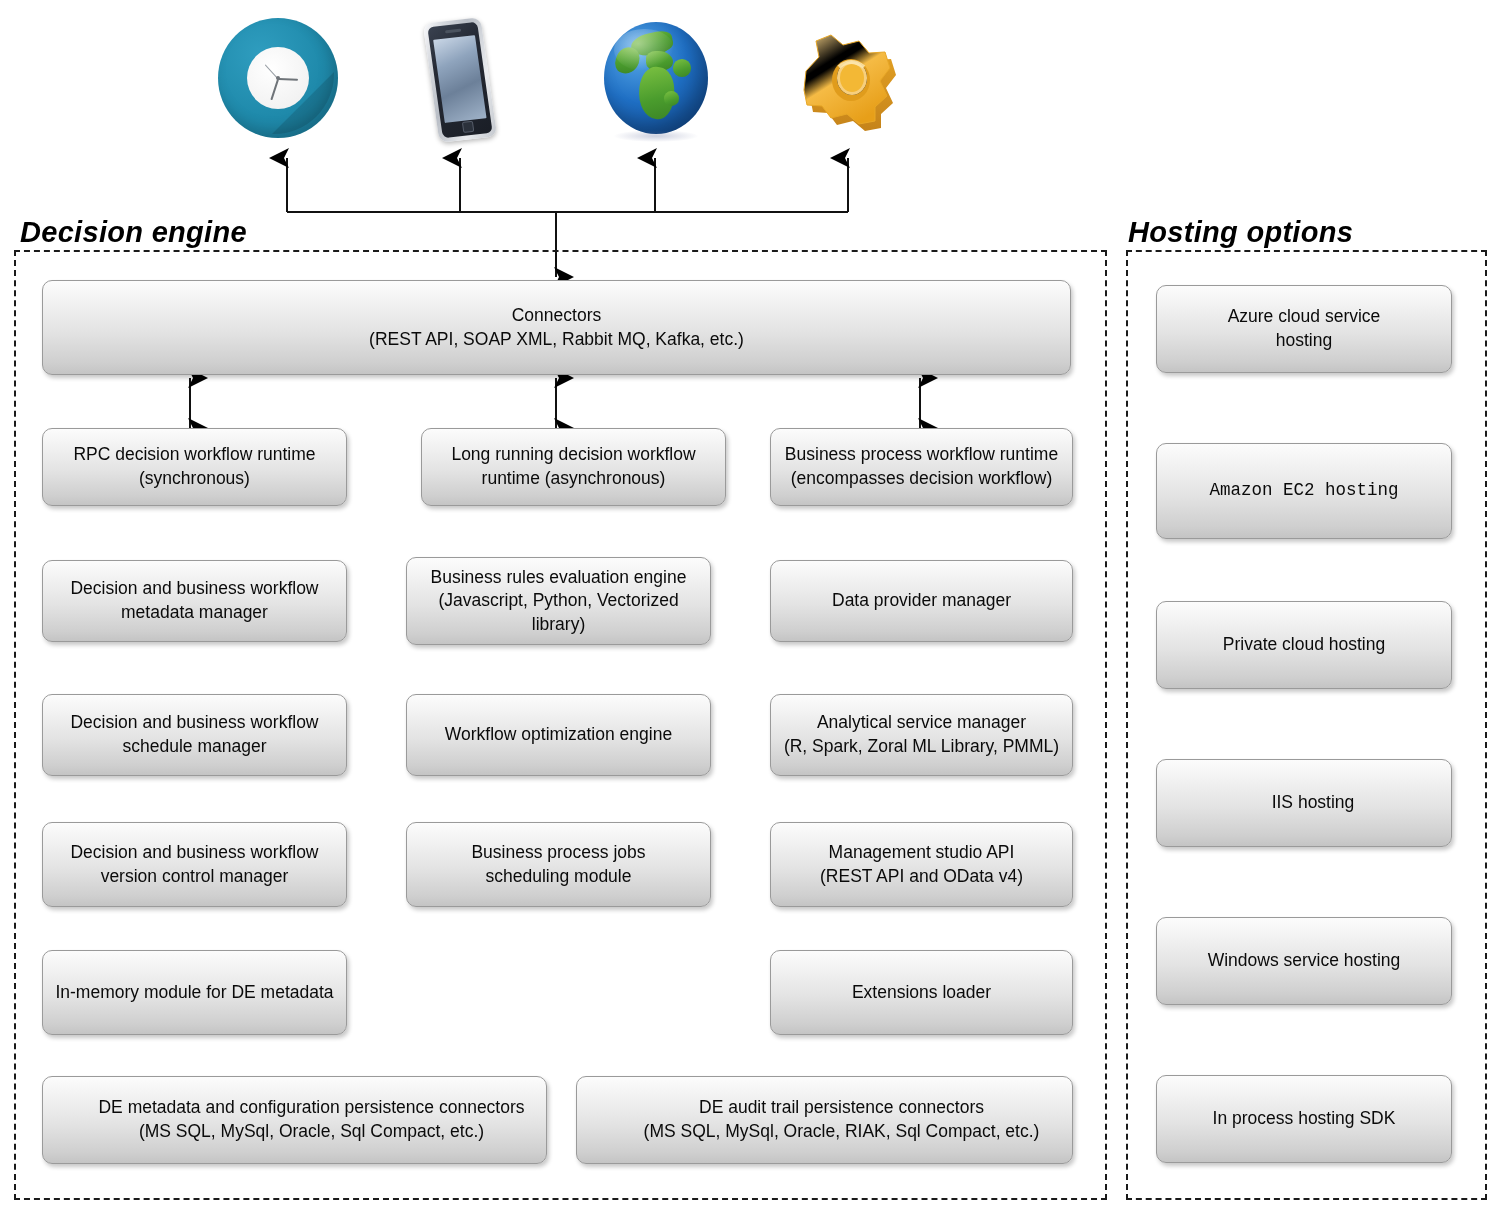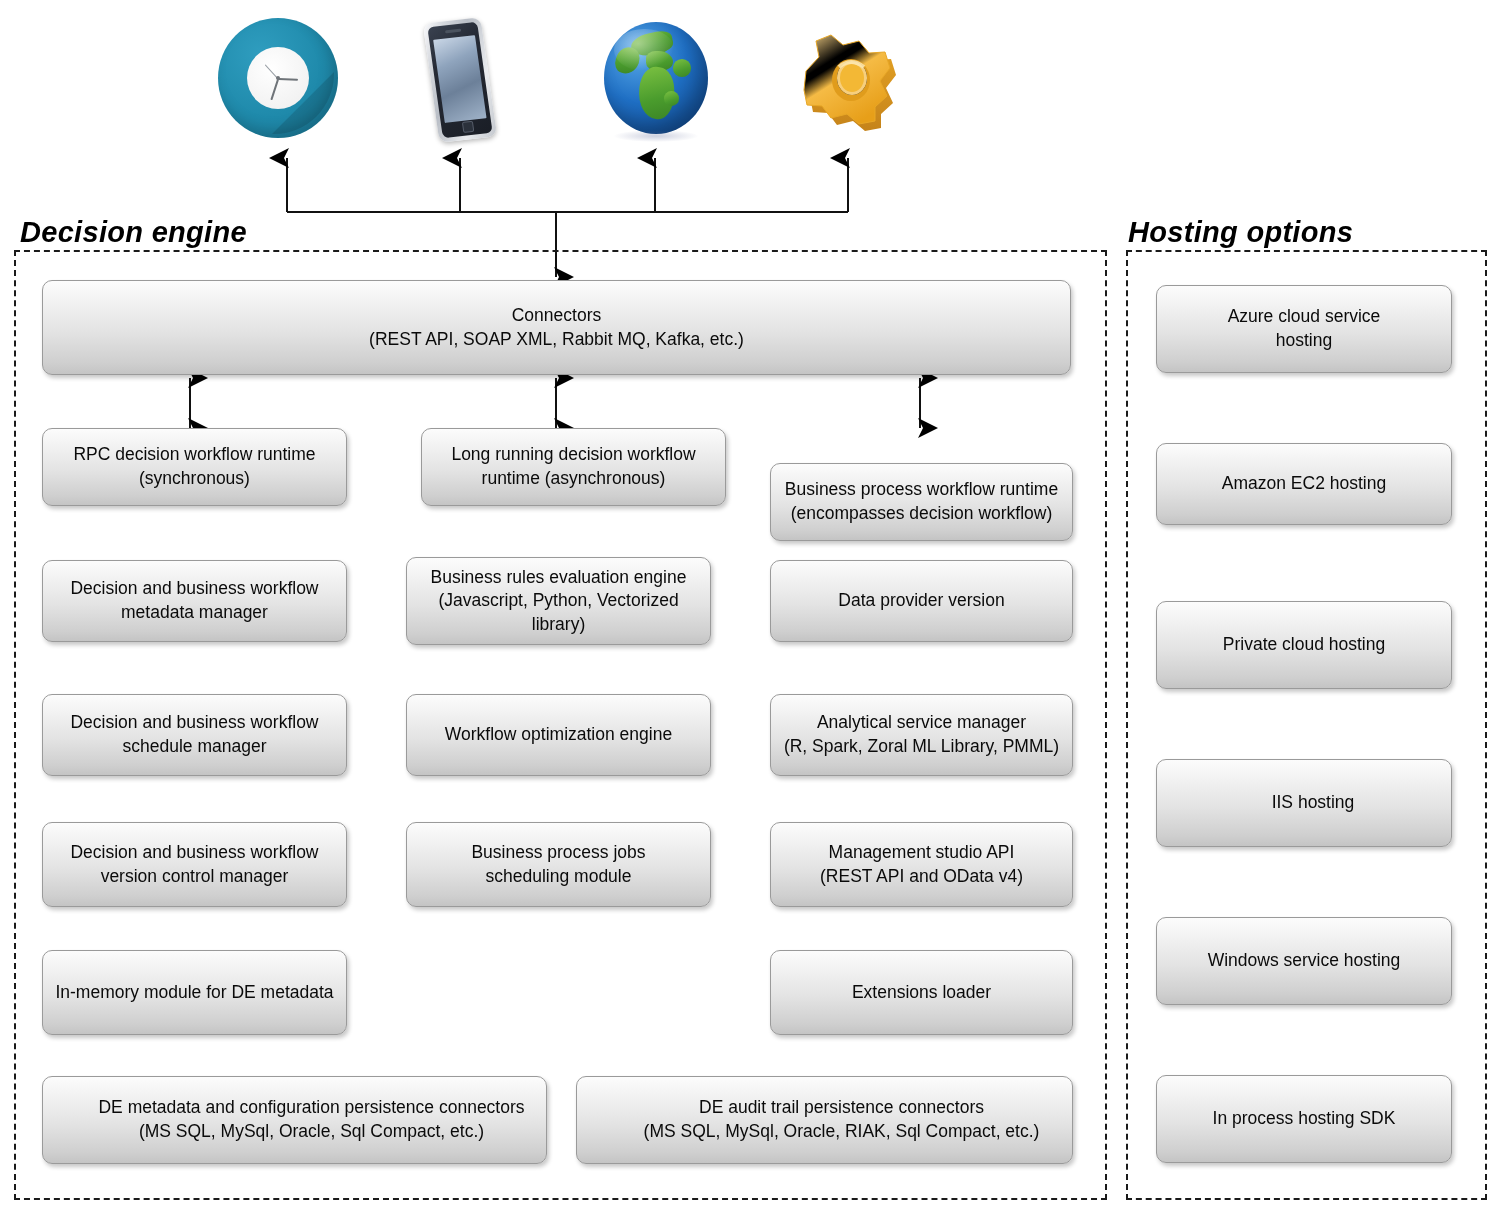--- a/index.html
+++ b/index.html
@@ -244,37 +244,37 @@
 
 <div class="node" style="left:406px; top:428px; width:305px; height:78px;margin-left:15px;">Long running decision workflow
 runtime (asynchronous)</div>
 <div class="node" style="left:406px; top:557px; width:305px; height:88px;">Business rules evaluation engine
 (Javascript, Python, Vectorized
 library)</div>
 <div class="node" style="left:406px; top:694px; width:305px; height:82px;">Workflow optimization engine</div>
 <div class="node" style="left:406px; top:822px; width:305px; height:85px;">Business process jobs
 scheduling module</div>
 
-<div class="node" style="left:770px; top:428px; width:303px; height:78px;margin-top:35px;">Business process workflow runtime
+<div class="node" style="left:770px; top:428px; width:303px; height:78px;">Business process workflow runtime
 (encompasses decision workflow)</div>
-<div class="node" style="left:770px; top:560px; width:303px; height:82px;">Data provider version</div>
+<div class="node" style="left:770px; top:560px; width:303px; height:82px;">Data provider manager</div>
 <div class="node" style="left:770px; top:694px; width:303px; height:82px;">Analytical service manager
 (R, Spark, Zoral ML Library, PMML)</div>
 <div class="node" style="left:770px; top:822px; width:303px; height:85px;">Management studio API
 (REST API and OData v4)</div>
 <div class="node" style="left:770px; top:950px; width:303px; height:85px;">Extensions loader</div>
 
 <div class="node wide" style="left:42px; top:1076px; width:505px; height:88px;">DE metadata and configuration persistence connectors
 (MS SQL, MySql, Oracle, Sql Compact, etc.)</div>
 <div class="node wide" style="left:576px; top:1076px; width:497px; height:88px;">DE audit trail persistence connectors
 (MS SQL, MySql, Oracle, RIAK, Sql Compact, etc.)</div>
 
 <div class="panel-title" style="left:1128px; top:216px;">Hosting options</div>
 
 <div class="panel" style="left:1126px; top:250px; width:357px; height:946px;"></div>
 
 <div class="node" style="left:1156px; top:285px; width:296px; height:88px;">Azure cloud service
 hosting</div>
-<div class="node" style="left:1156px; top:443px; width:296px; height:82px;">Amazon EC2 hosting</div>
+<div class="node" style="left:1156px; top:443px; width:296px; height:96px;font-family:Liberation Mono, monospace;">Amazon EC2 hosting</div>
 <div class="node" style="left:1156px; top:601px; width:296px; height:88px;">Private cloud hosting</div>
 <div class="node" style="left:1156px; top:759px; width:296px; height:88px;padding-left:28px;">IIS hosting</div>
 <div class="node" style="left:1156px; top:917px; width:296px; height:88px;">Windows service hosting</div>
 <div class="node" style="left:1156px; top:1075px; width:296px; height:88px;">In process hosting SDK</div>
 
 </body></html>

